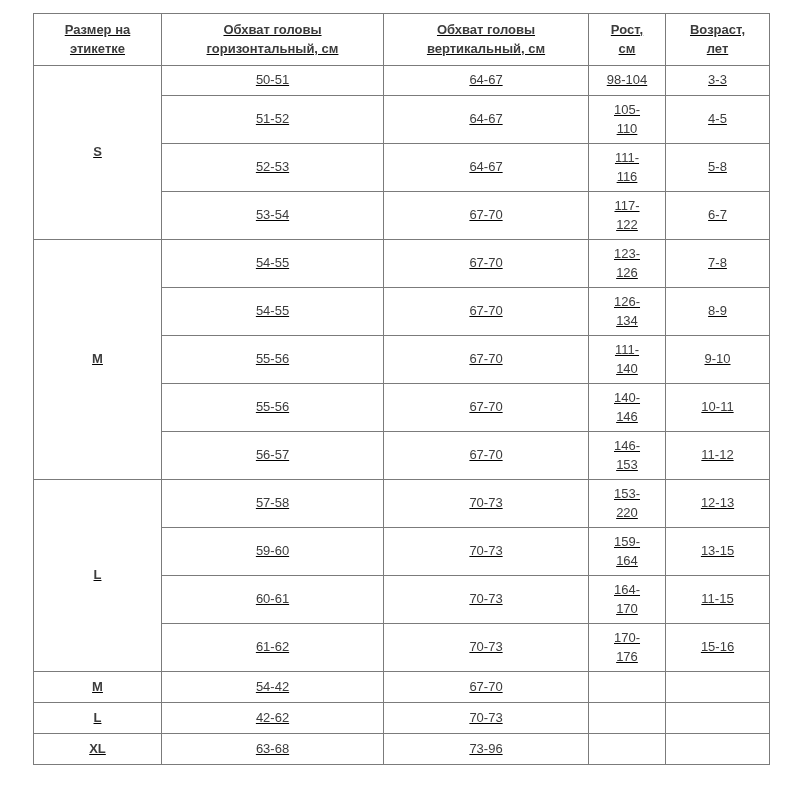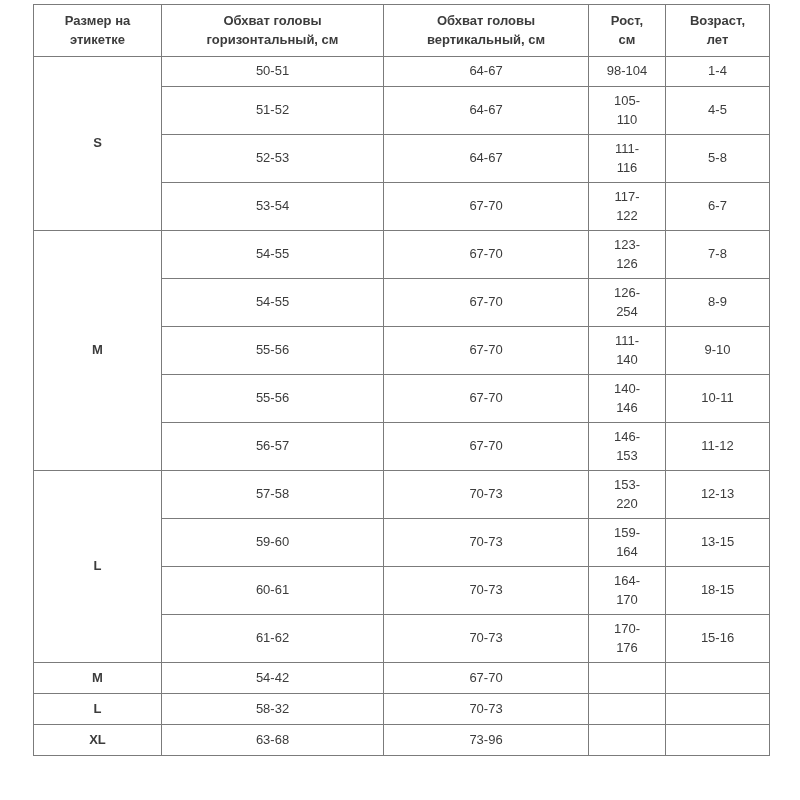--- a/index.html
+++ b/index.html
@@ -6,21 +6,22 @@
     margin: 0;
     padding: 0;
     background: #ffffff;
     width: 800px;
     height: 800px;
     font-family: "Liberation Sans", sans-serif;
   }
   .table-wrap {
     position: absolute;
     left: 33px;
-    top: 4px;
+    top: 13px;
+    text-decoration: underline;
   }
   table.size-table {
     border-collapse: collapse;
     table-layout: fixed;
     width: 736px;
     font-size: 13px;
     color: #3c3c3c;
     background: #ffffff;
   }
   table.size-table th,
@@ -69,21 +70,21 @@
 см</th>
       <th>Возраст,
 лет</th>
     </tr>
 
     <tr class="r-short">
       <td class="size-label-cell" rowspan="4">S</td>
       <td>50-51</td>
       <td>64-67</td>
       <td>98-104</td>
-      <td>1-4</td>
+      <td>3-3</td>
     </tr>
     <tr class="r-tall">
       <td>51-52</td>
       <td>64-67</td>
       <td>105-
 110</td>
       <td>4-5</td>
     </tr>
     <tr class="r-tall">
       <td>52-53</td>
@@ -105,21 +106,21 @@
       <td>54-55</td>
       <td>67-70</td>
       <td>123-
 126</td>
       <td>7-8</td>
     </tr>
     <tr class="r-tall">
       <td>54-55</td>
       <td>67-70</td>
       <td>126-
-254</td>
+134</td>
       <td>8-9</td>
     </tr>
     <tr class="r-tall">
       <td>55-56</td>
       <td>67-70</td>
       <td>111-
 140</td>
       <td>9-10</td>
     </tr>
     <tr class="r-tall">
@@ -150,40 +151,40 @@
       <td>70-73</td>
       <td>159-
 164</td>
       <td>13-15</td>
     </tr>
     <tr class="r-tall">
       <td>60-61</td>
       <td>70-73</td>
       <td>164-
 170</td>
-      <td>18-15</td>
+      <td>11-15</td>
     </tr>
     <tr class="r-tall">
       <td>61-62</td>
       <td>70-73</td>
       <td>170-
 176</td>
       <td>15-16</td>
     </tr>
 
     <tr class="r-bottom">
       <td class="size-label-cell">M</td>
       <td>54-42</td>
       <td>67-70</td>
       <td></td>
       <td></td>
     </tr>
     <tr class="r-bottom">
       <td class="size-label-cell">L</td>
-      <td>58-32</td>
+      <td>42-62</td>
       <td>70-73</td>
       <td></td>
       <td></td>
     </tr>
     <tr class="r-bottom">
       <td class="size-label-cell">XL</td>
       <td>63-68</td>
       <td>73-96</td>
       <td></td>
       <td></td>

